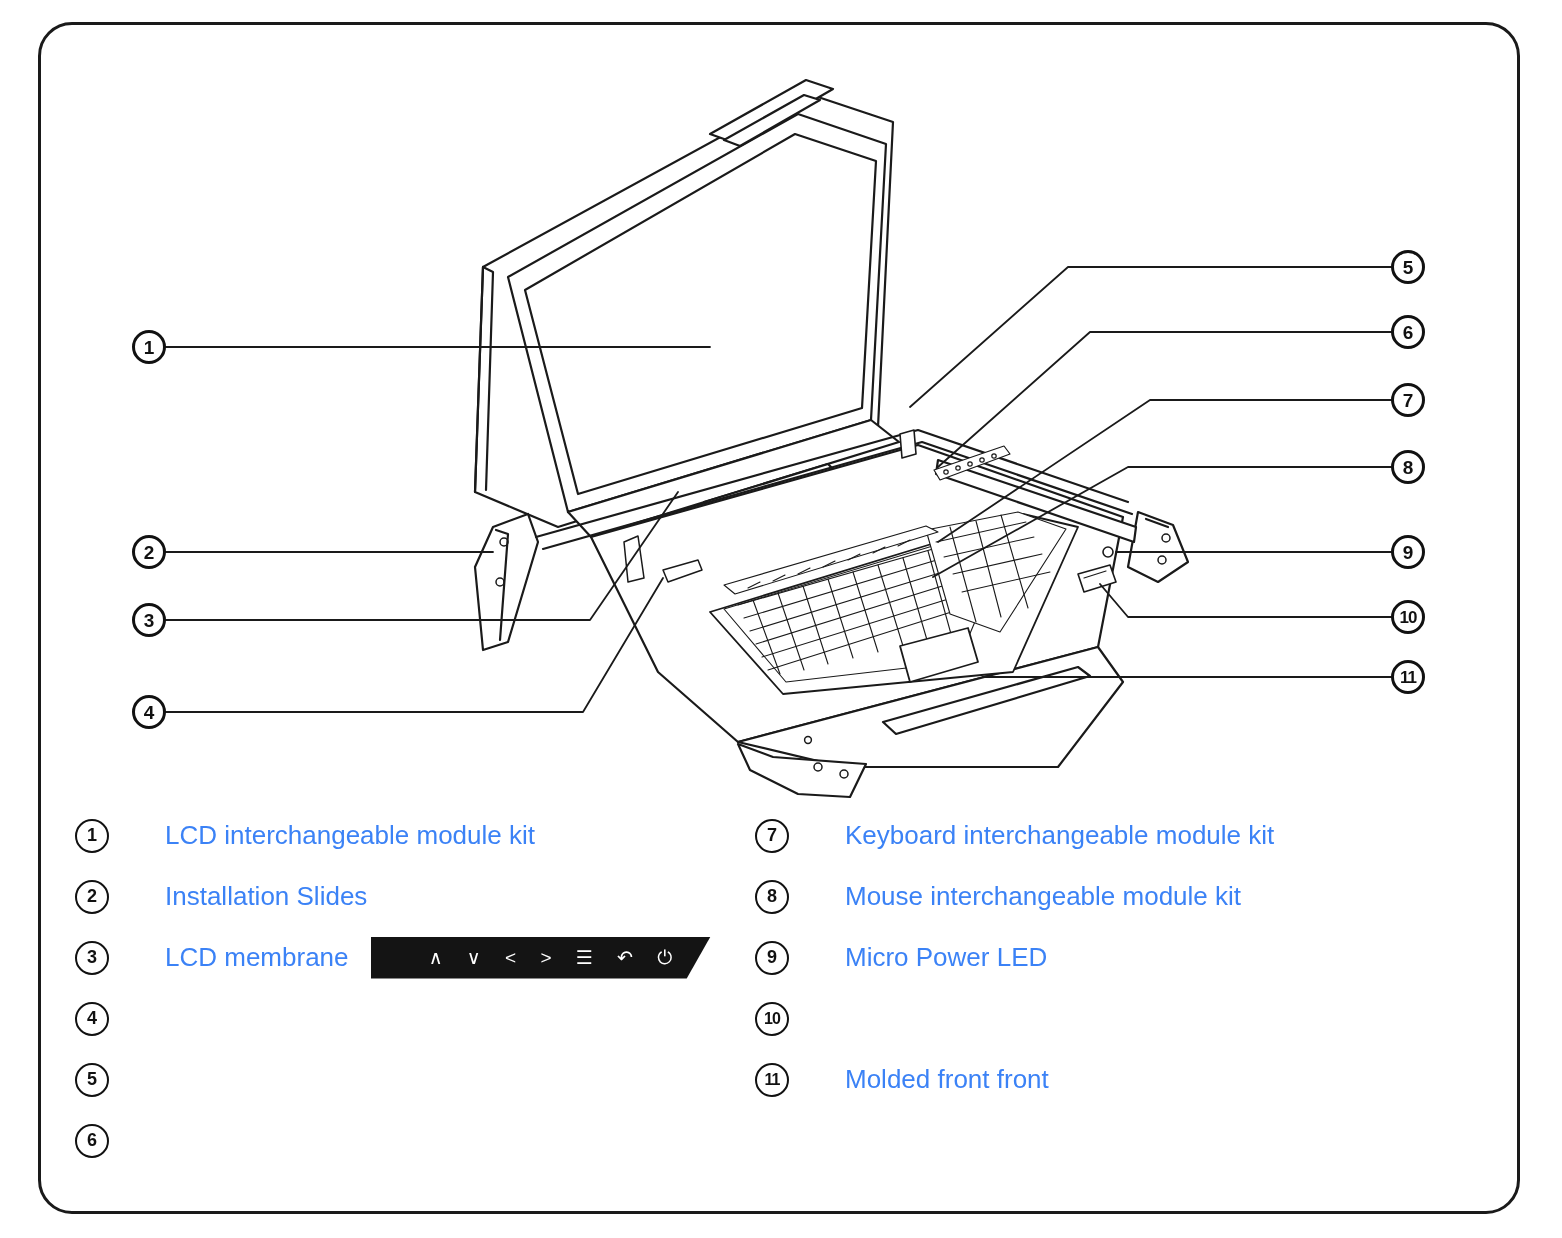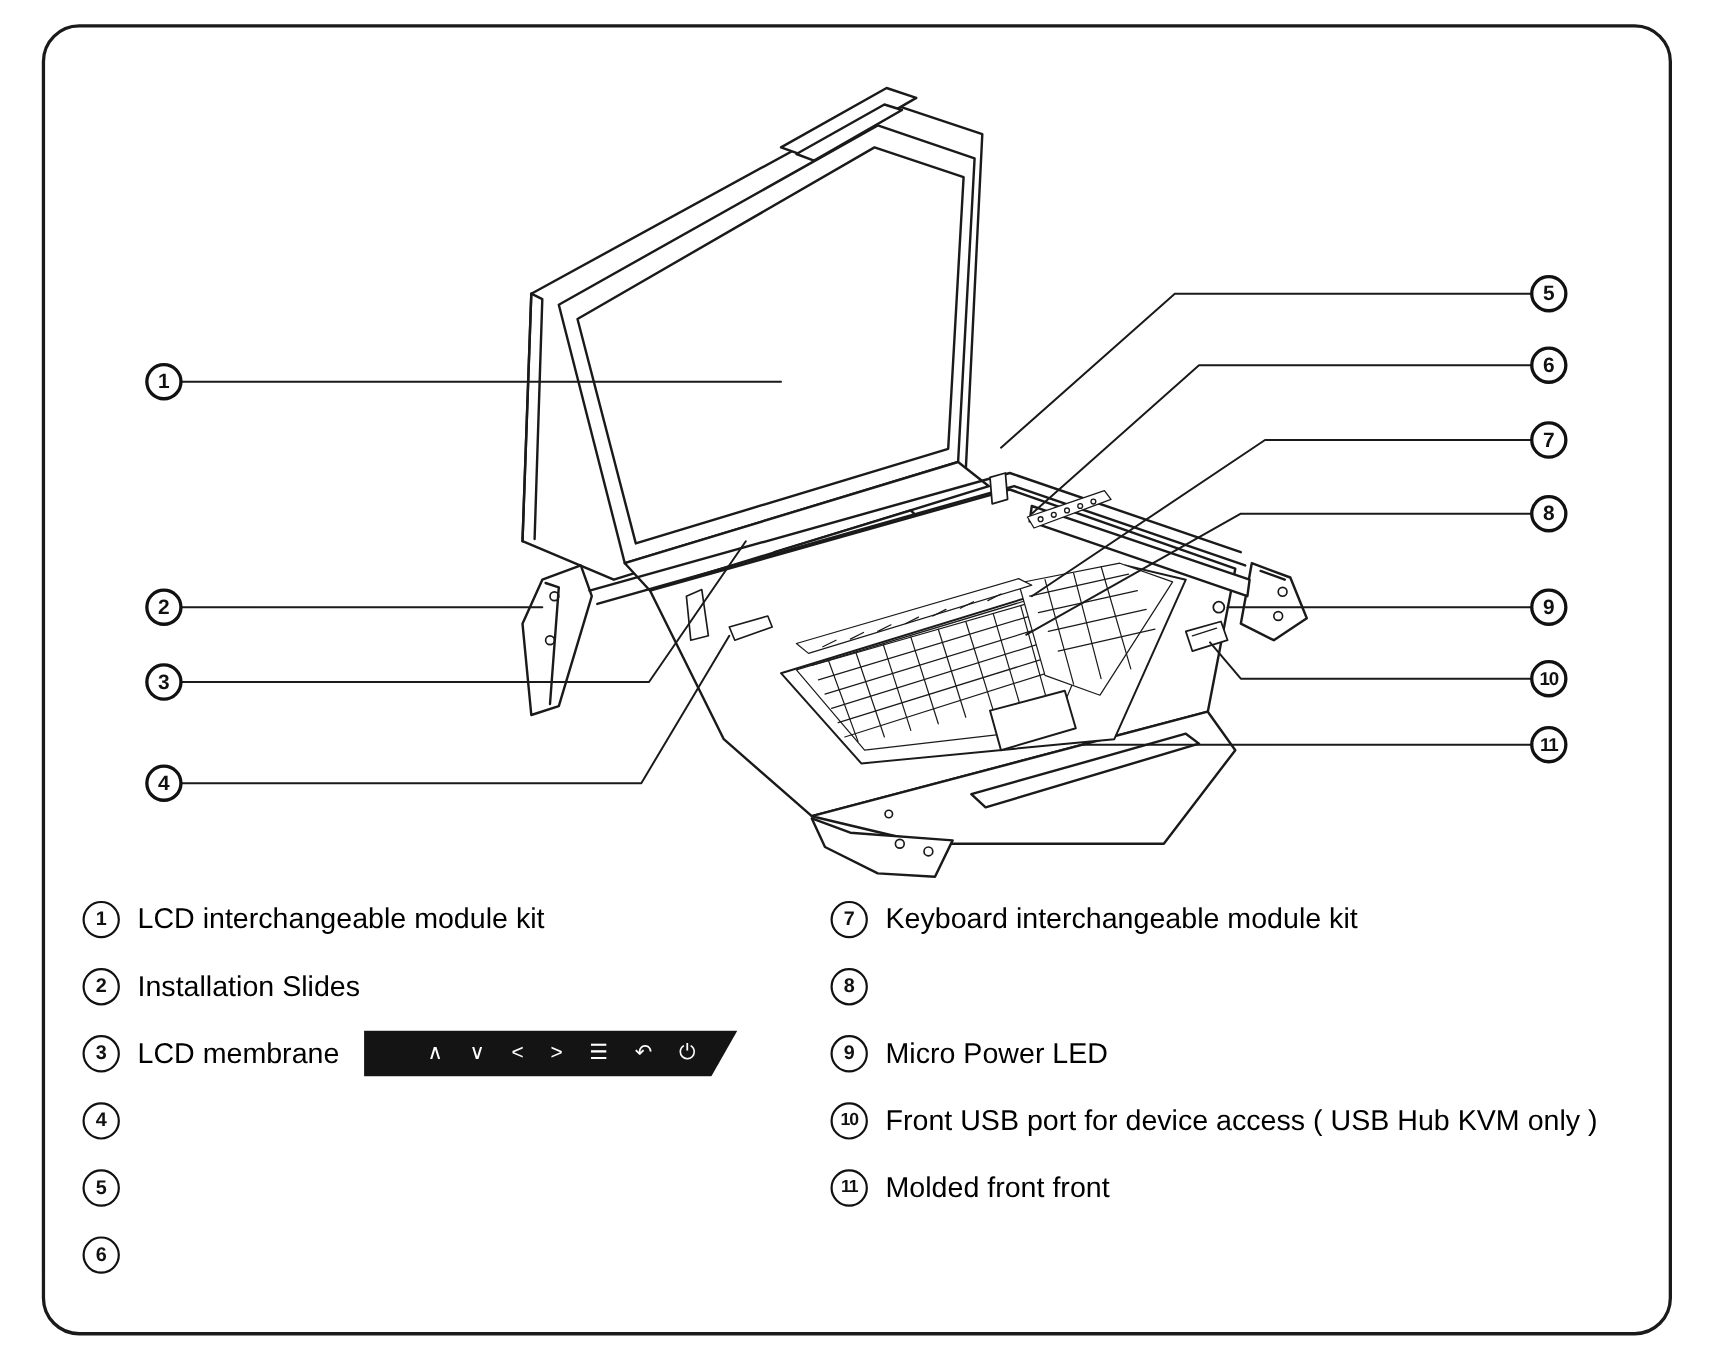--- a/index.html
+++ b/index.html
@@ -89,22 +89,23 @@
     justify-content: center;
     font-size: 18px;
     font-weight: bold;
     box-sizing: border-box;
     color: #111;
     margin-right: 16px;
   }
   .legend-num.wide { font-size: 16px; letter-spacing: -1px; }
   .legend-text {
     font-size: 26px;
-    color: #000000;
+    color: #3b82f6;
     white-space: nowrap;
+    margin-left: 40px;
   }
   
   .membrane-strip {
     margin-left: 22px;
     height: 42px;
     width: 340px;
     background: #141414;
     position: relative;
     display: flex;
     align-items: center;
@@ -338,30 +339,30 @@
 
     <div class="legend-col" id="col-right">
 
       <div class="legend-row">
         <div class="legend-num">7</div>
         <div class="legend-text">Keyboard interchangeable module kit</div>
       </div>
 
       <div class="legend-row">
         <div class="legend-num">8</div>
+        <div class="legend-text">Mouse interchangeable module kit</div>
       </div>
 
       <div class="legend-row">
         <div class="legend-num">9</div>
         <div class="legend-text">Micro Power LED</div>
       </div>
 
       <div class="legend-row">
         <div class="legend-num wide">10</div>
-        <div class="legend-text">Front USB port for device access ( USB Hub KVM only )</div>
       </div>
 
       <div class="legend-row">
         <div class="legend-num wide">11</div>
         <div class="legend-text">Molded front front</div>
       </div>
 
     </div>
   </div>
 </div>

